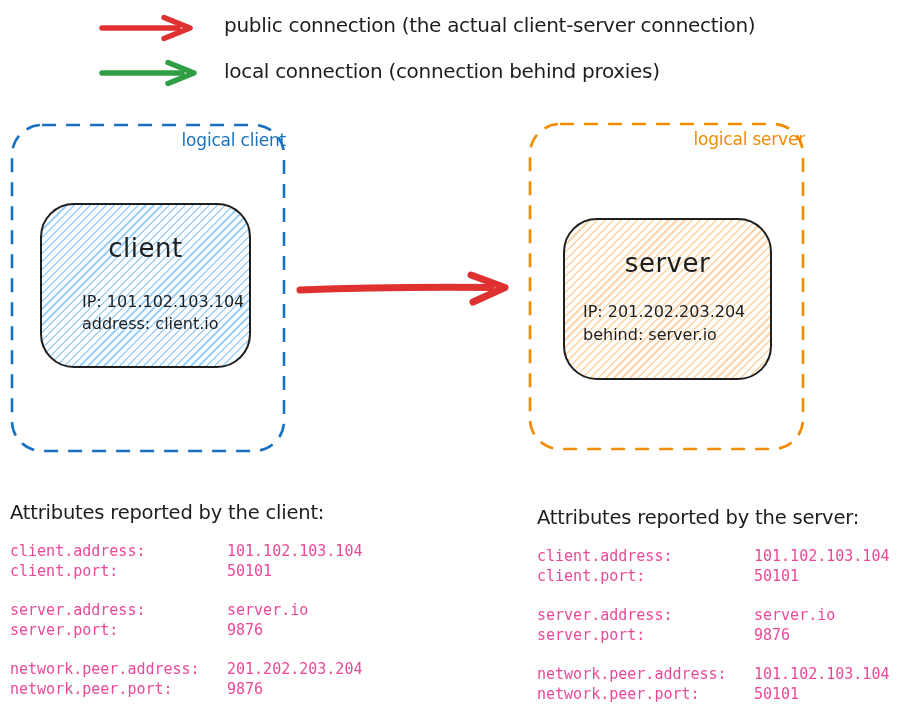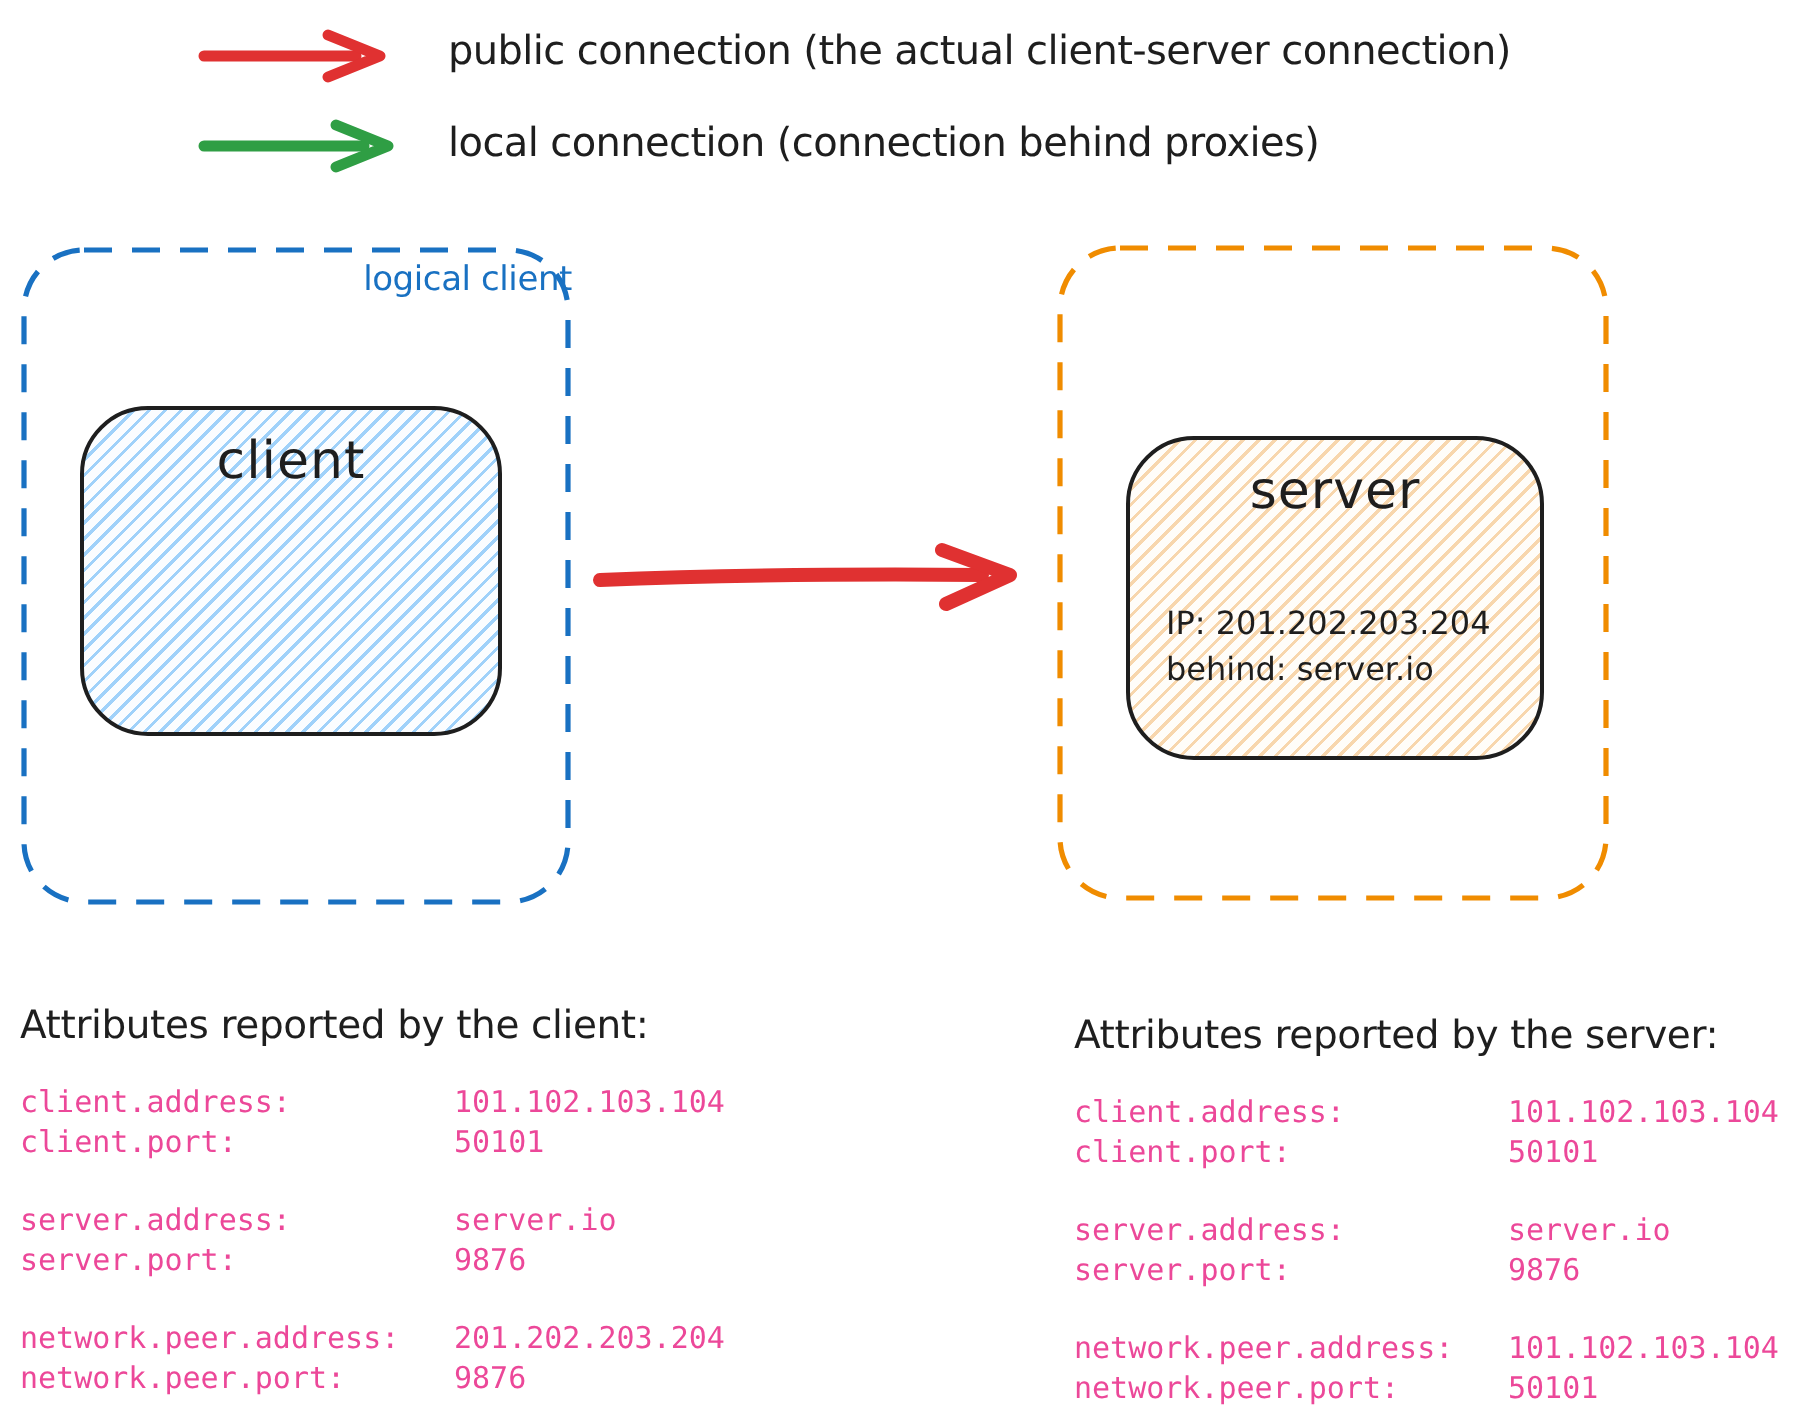--- a/index.html
+++ b/index.html
@@ -62,21 +62,21 @@
   .node.server {
     left: 35px; top: 96px; width: 209px; height: 162px;
     background:
       repeating-linear-gradient(135deg,
         rgba(246, 205, 154, 0.8) 0px, rgba(246, 205, 154, 0.8) 1.6px,
         rgba(255,255,255,0) 1.6px, rgba(255,255,255,0) 5.6px),
       #fffdf9;
   }
   .node-title {
     text-align: center;
-    padding-top: 11px;
+    padding-top: 28px;
     font-size: 26px;
     letter-spacing: 0.5px;
   }
   .node-lines { position: absolute; white-space: nowrap; }
   .node.client .node-lines { left: 40px; top: 86px; font-size: 16px; line-height: 22px; }
   .node.server .node-lines { left: 18px; top: 80px; font-size: 16px; line-height: 23px; }
 
   
   .main-arrow { position: absolute; left: 293px; top: 269px; }
 
@@ -120,32 +120,37 @@
   <div class="legend-label local">local connection (connection behind proxies)</div>
 
   <div class="group client">
     <svg class="group-border" width="276" height="330" viewBox="0 0 276 330">
       <rect x="2" y="2" width="272" height="326" rx="30" fill="none" stroke-width="2.6" stroke-dasharray="14 10" stroke="#1971c2"></rect>
     </svg>
     <div class="group-label">logical client</div>
 
     <div class="node client">
       <div class="node-title">client</div>
+      <div class="node-lines">
+        <div class="node-line">IP: 101.102.103.104</div>
+        <div class="node-line">address: client.io</div>
+      </div>
     </div>
   </div>
 
   <svg class="main-arrow" width="230" height="40" viewBox="0 0 230 40">
     <path d="M7 21 C 70 18.5, 140 18, 198 18.5" fill="none" stroke-width="7" stroke-linecap="round" stroke="#e03131"></path>
     <path d="M178 6 L212 18.5 L180 33" fill="none" stroke-width="7" stroke-linecap="round" stroke-linejoin="round" stroke="#e03131"></path>
   </svg>
 
   <div class="group server">
     <svg class="group-border" width="277" height="329" viewBox="0 0 277 329">
       <rect x="2" y="2" width="273" height="325" rx="30" fill="none" stroke-width="2.6" stroke-dasharray="14 10" stroke="#f08c00"></rect>
     </svg>
+    <div class="group-label">logical server</div>
 
     <div class="node server">
       <div class="node-title">server</div>
       <div class="node-lines">
         <div class="node-line">IP: 201.202.203.204</div>
         <div class="node-line">behind: server.io</div>
       </div>
     </div>
   </div>
 

